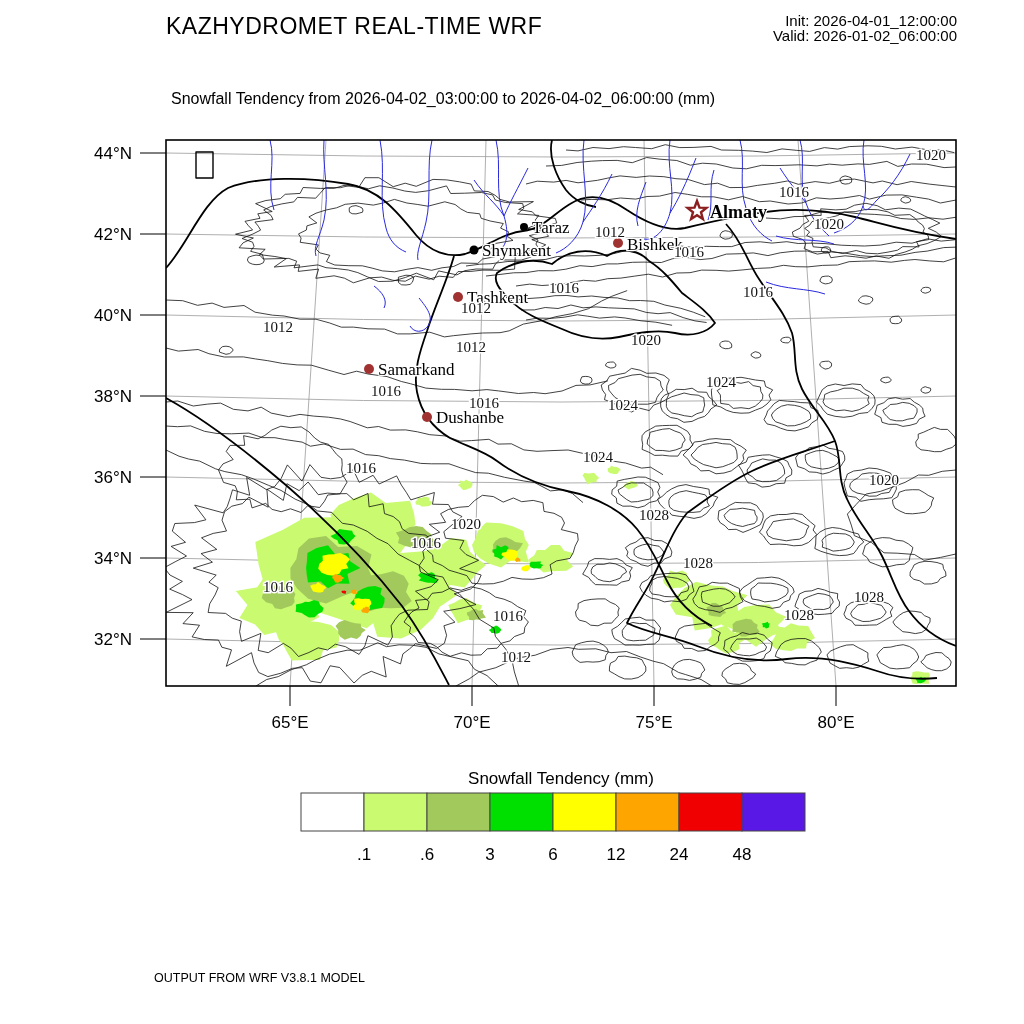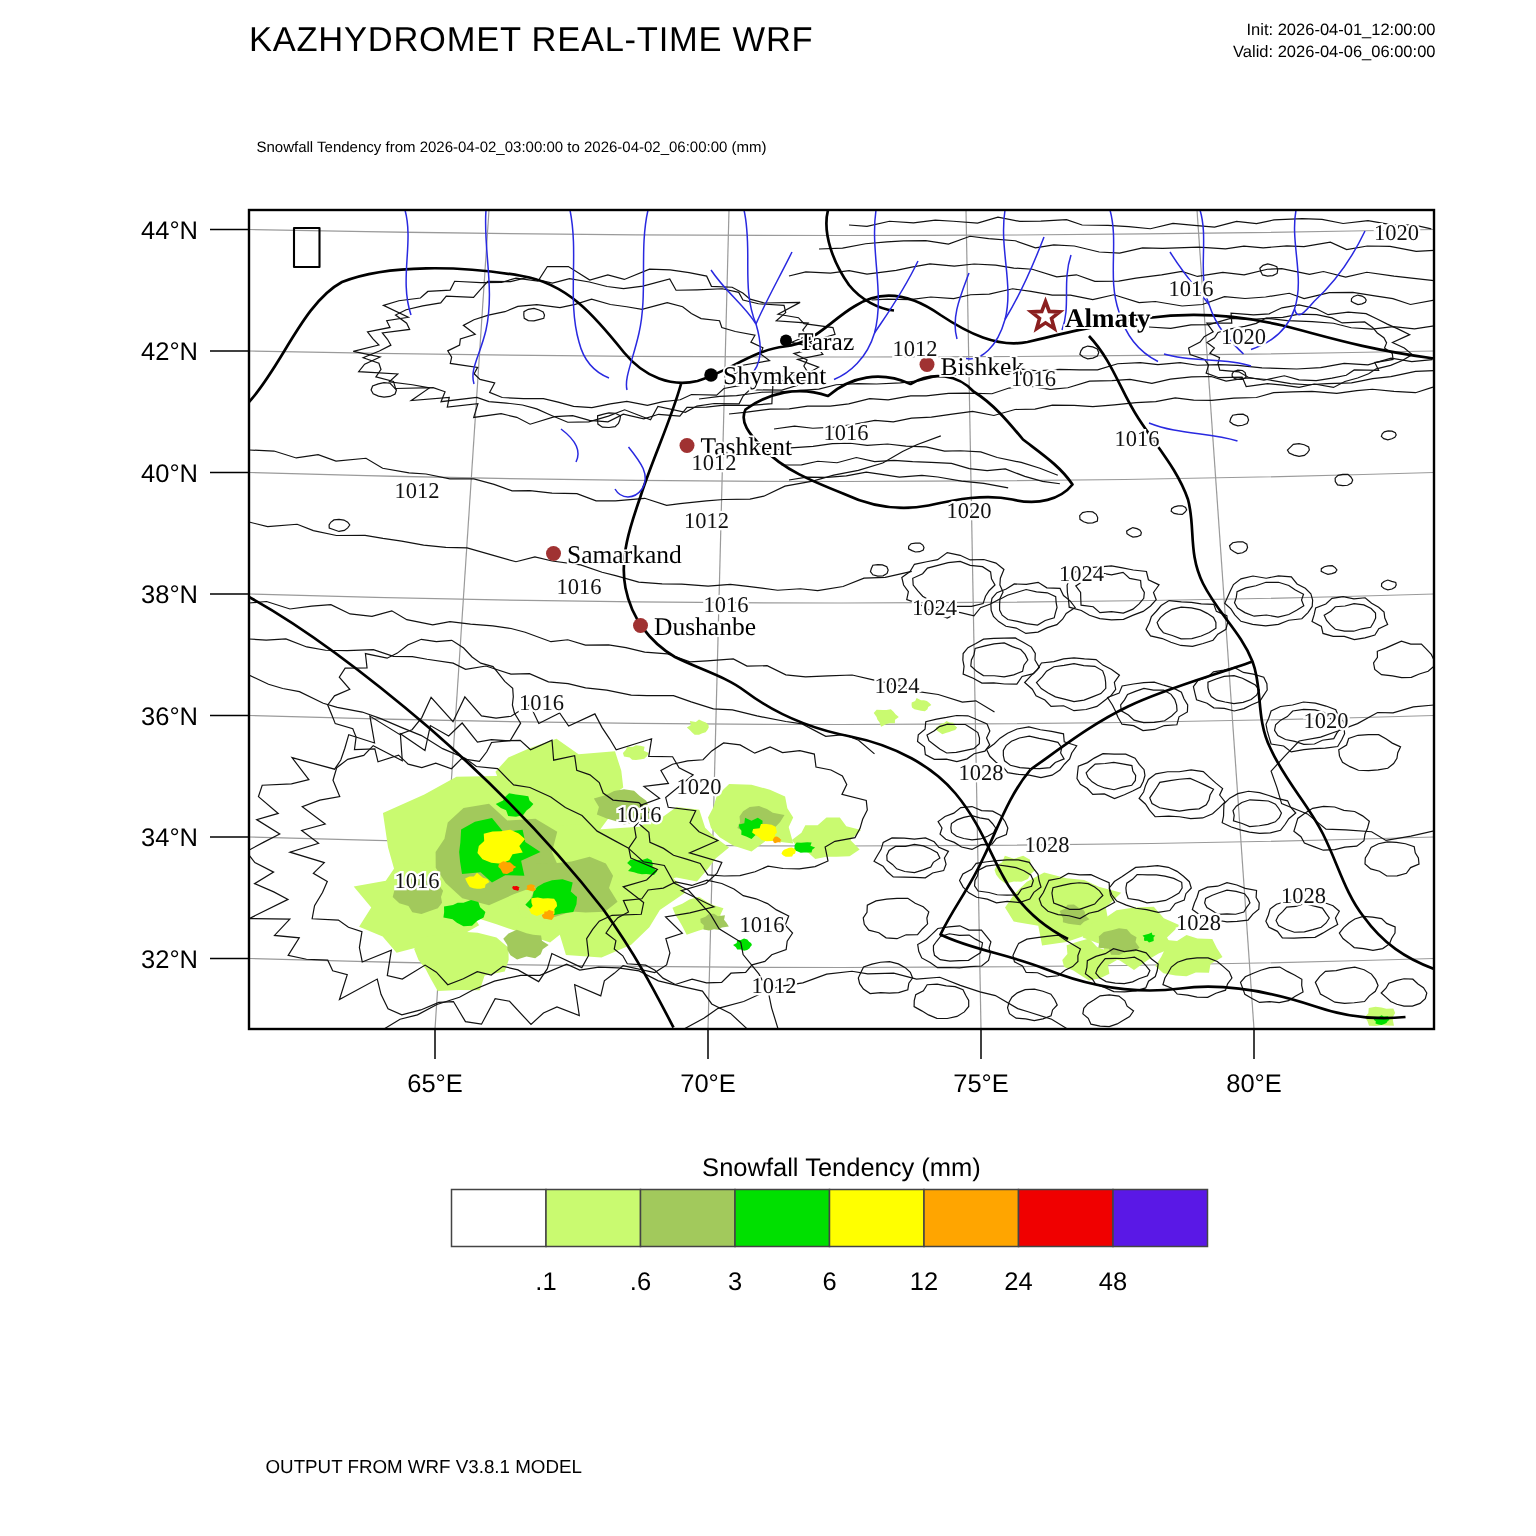--- a/index.html
+++ b/index.html
@@ -1,41 +1,41 @@
 <!DOCTYPE html>
 <html><head>
 <meta charset="utf-8">
 <style>
   html,body{margin:0;padding:0;background:#fff;}
   .page{position:relative;width:1024px;height:1024px;background:#ffffff;overflow:hidden;
         font-family:"Liberation Sans","DejaVu Sans",sans-serif;color:#000;margin-left:16px;}
   .hdr-title{position:absolute;left:150px;top:13px;font-size:23px;letter-spacing:.5px;}
-  .hdr-times{position:absolute;right:83px;top:13px;text-align:right;font-size:11px;line-height:15px;}
-  .subtitle{position:absolute;left:155px;top:91px;font-size:10px;line-height:16px;}
-  .footer{position:absolute;left:161px;top:971px;font-size:12.5px;line-height:15px;}
+  .hdr-times{position:absolute;right:83px;top:13px;text-align:right;font-size:15px;line-height:15px;}
+  .subtitle{position:absolute;left:155px;top:91px;font-size:16px;line-height:16px;}
+  .footer{position:absolute;left:138px;top:971px;font-size:12.5px;line-height:15px;}
   .mapsvg{position:absolute;left:0;top:0;}
   .legendsvg{position:absolute;left:270px;top:762px;}
   .axlab{font-size:17px;font-family:"Liberation Sans","DejaVu Sans",sans-serif;fill:#000;}
   .legtitle{font-size:17px;font-family:"Liberation Sans","DejaVu Sans",sans-serif;fill:#000;}
   .legnum{font-size:17px;font-family:"Liberation Sans","DejaVu Sans",sans-serif;fill:#000;}
   .city{font-size:17px;font-family:"Liberation Serif","DejaVu Serif",serif;fill:#000;
         paint-order:stroke;stroke:#ffffff;stroke-width:2.5px;}
   .city-bold{font-size:18px;font-weight:bold;}
   .clab{font-size:15px;font-family:"Liberation Serif","DejaVu Serif",serif;fill:#111;
         paint-order:stroke;stroke:#ffffff;stroke-width:3px;text-anchor:middle;}
 </style>
 </head>
 <body>
 
 <div class="page">
 
   <div class="hdr-title">KAZHYDROMET REAL-TIME WRF</div>
   <div class="hdr-times">
     <div>Init: 2026-04-01_12:00:00</div>
-    <div>Valid: 2026-04-06_06:00:00</div>
+    <div>Valid: 2026-01-02_06:00:00</div>
   </div>
   <div class="subtitle">
     <div>Snowfall Tendency from 2026-04-02_03:00:00 to 2026-04-02_06:00:00   (mm)</div>
   </div>
 
   <svg class="mapsvg" width="1024" height="760">
     <defs>
       <clipPath id="clipmap">
           <rect x="0" y="0" width="790" height="546"></rect>
         </clipPath>

